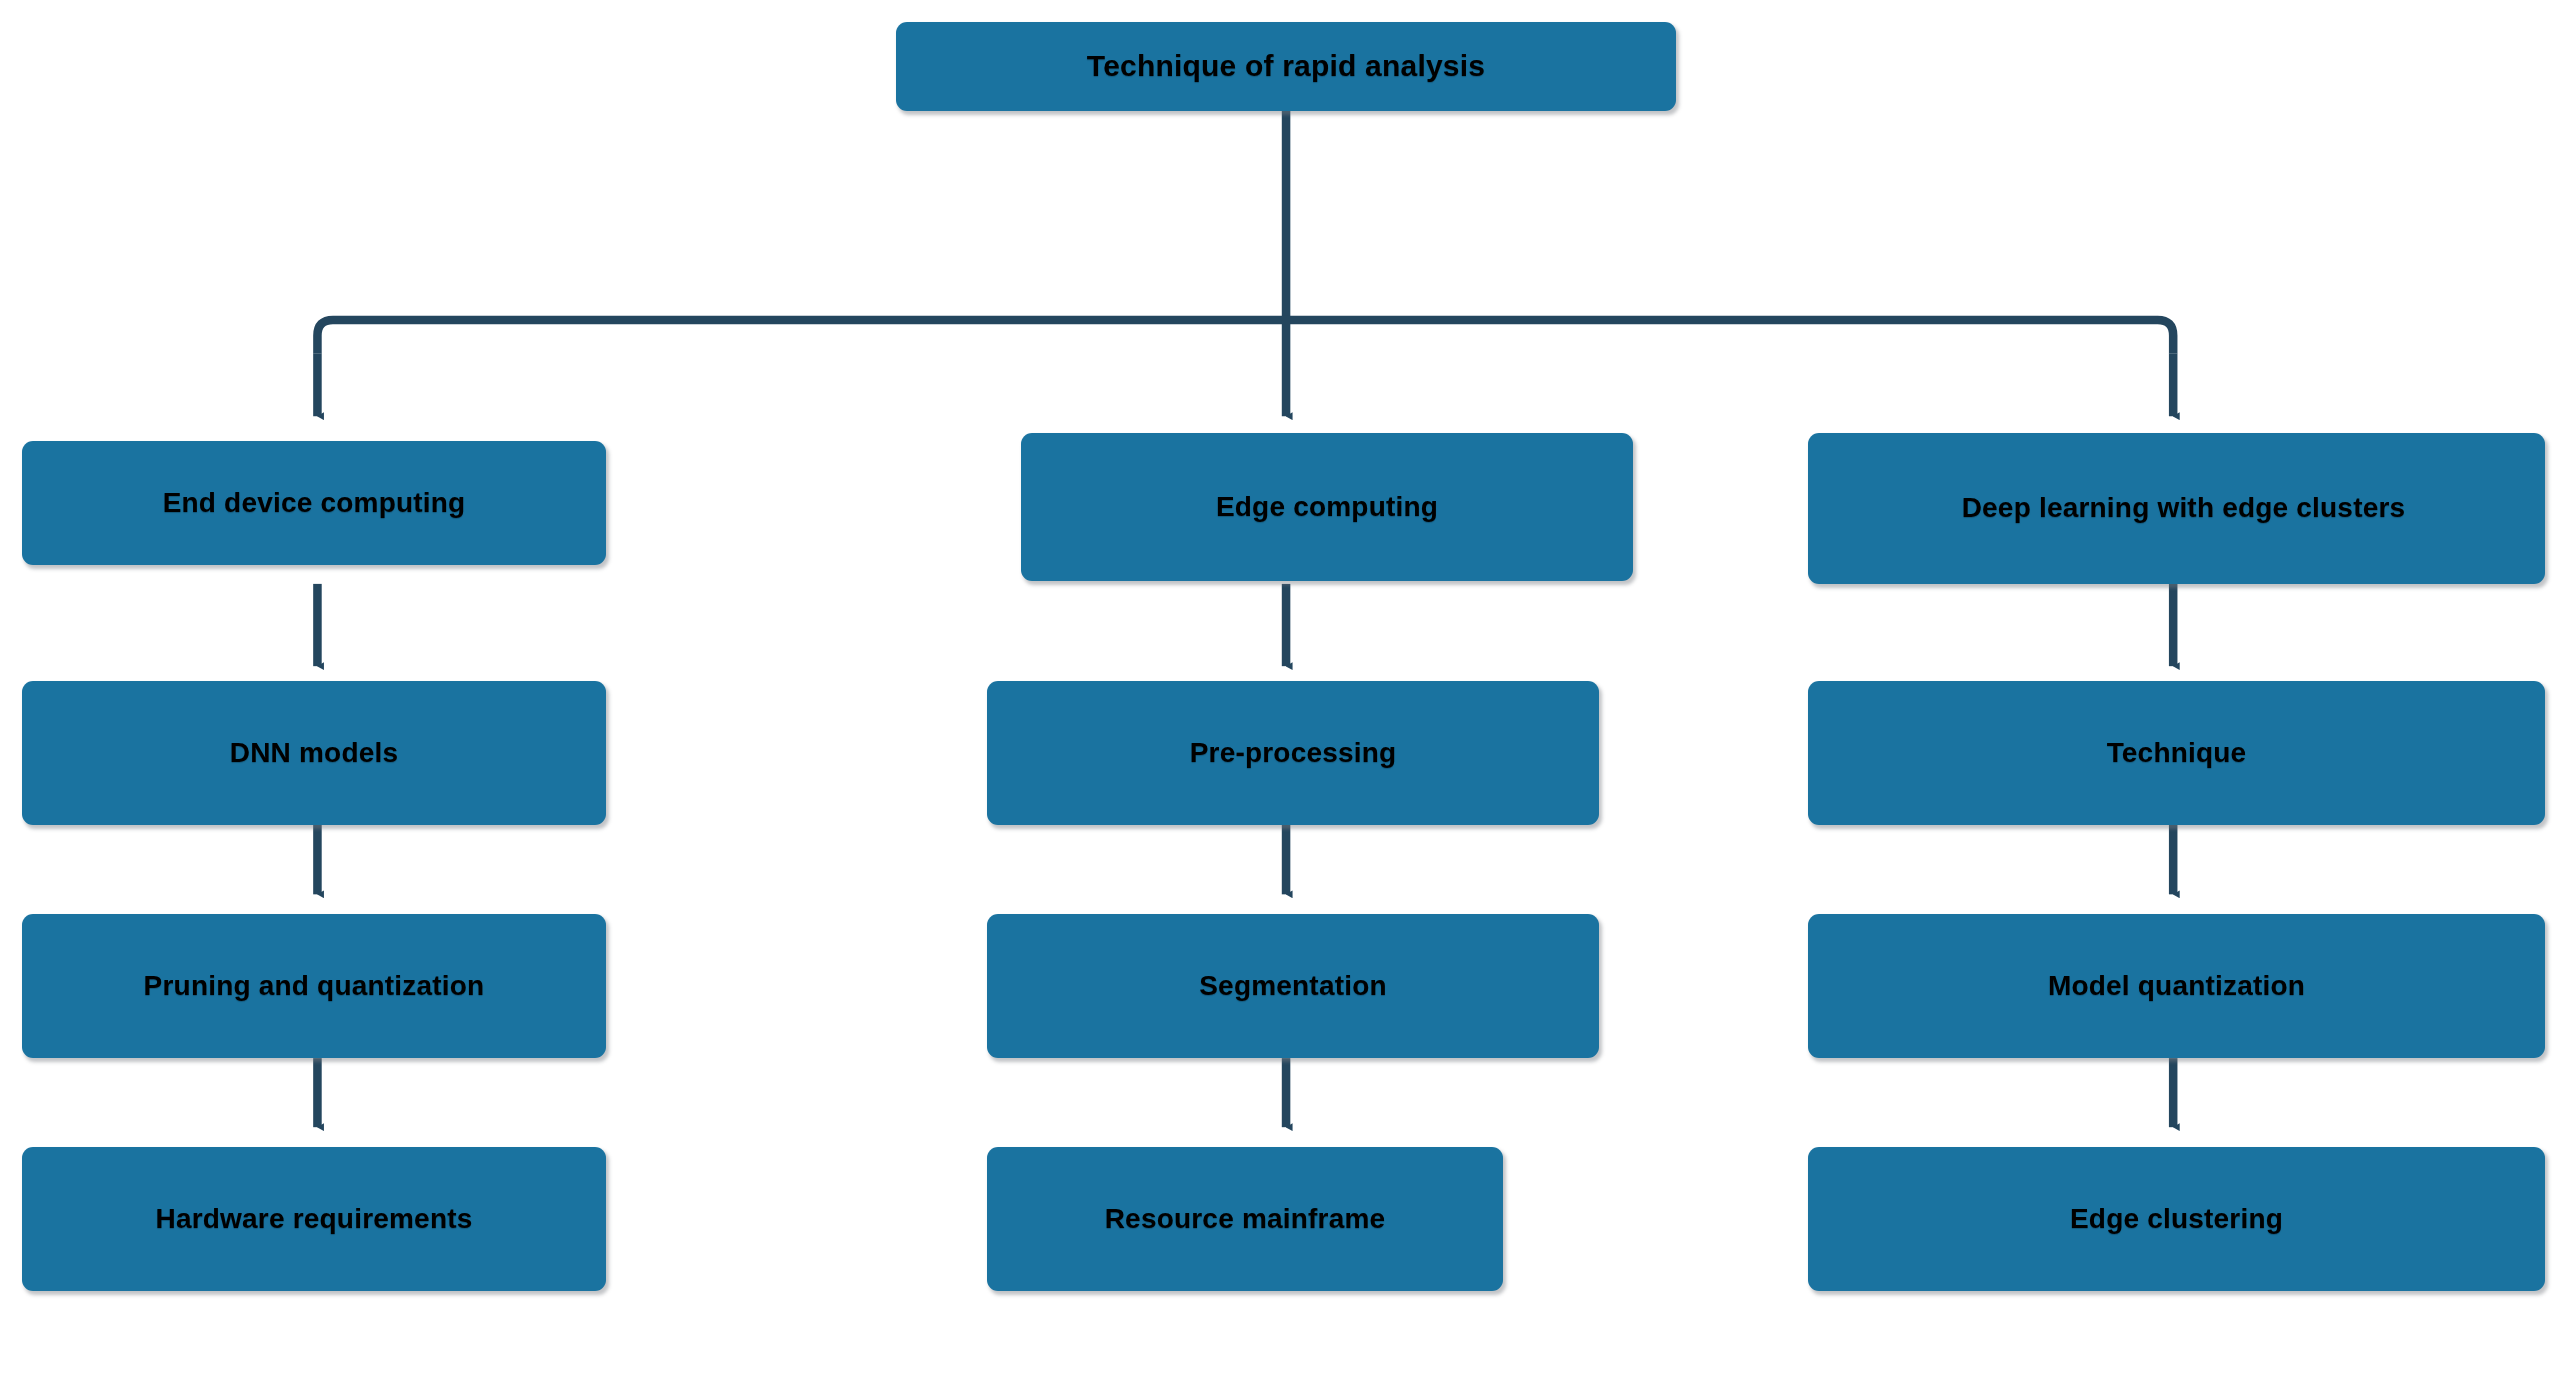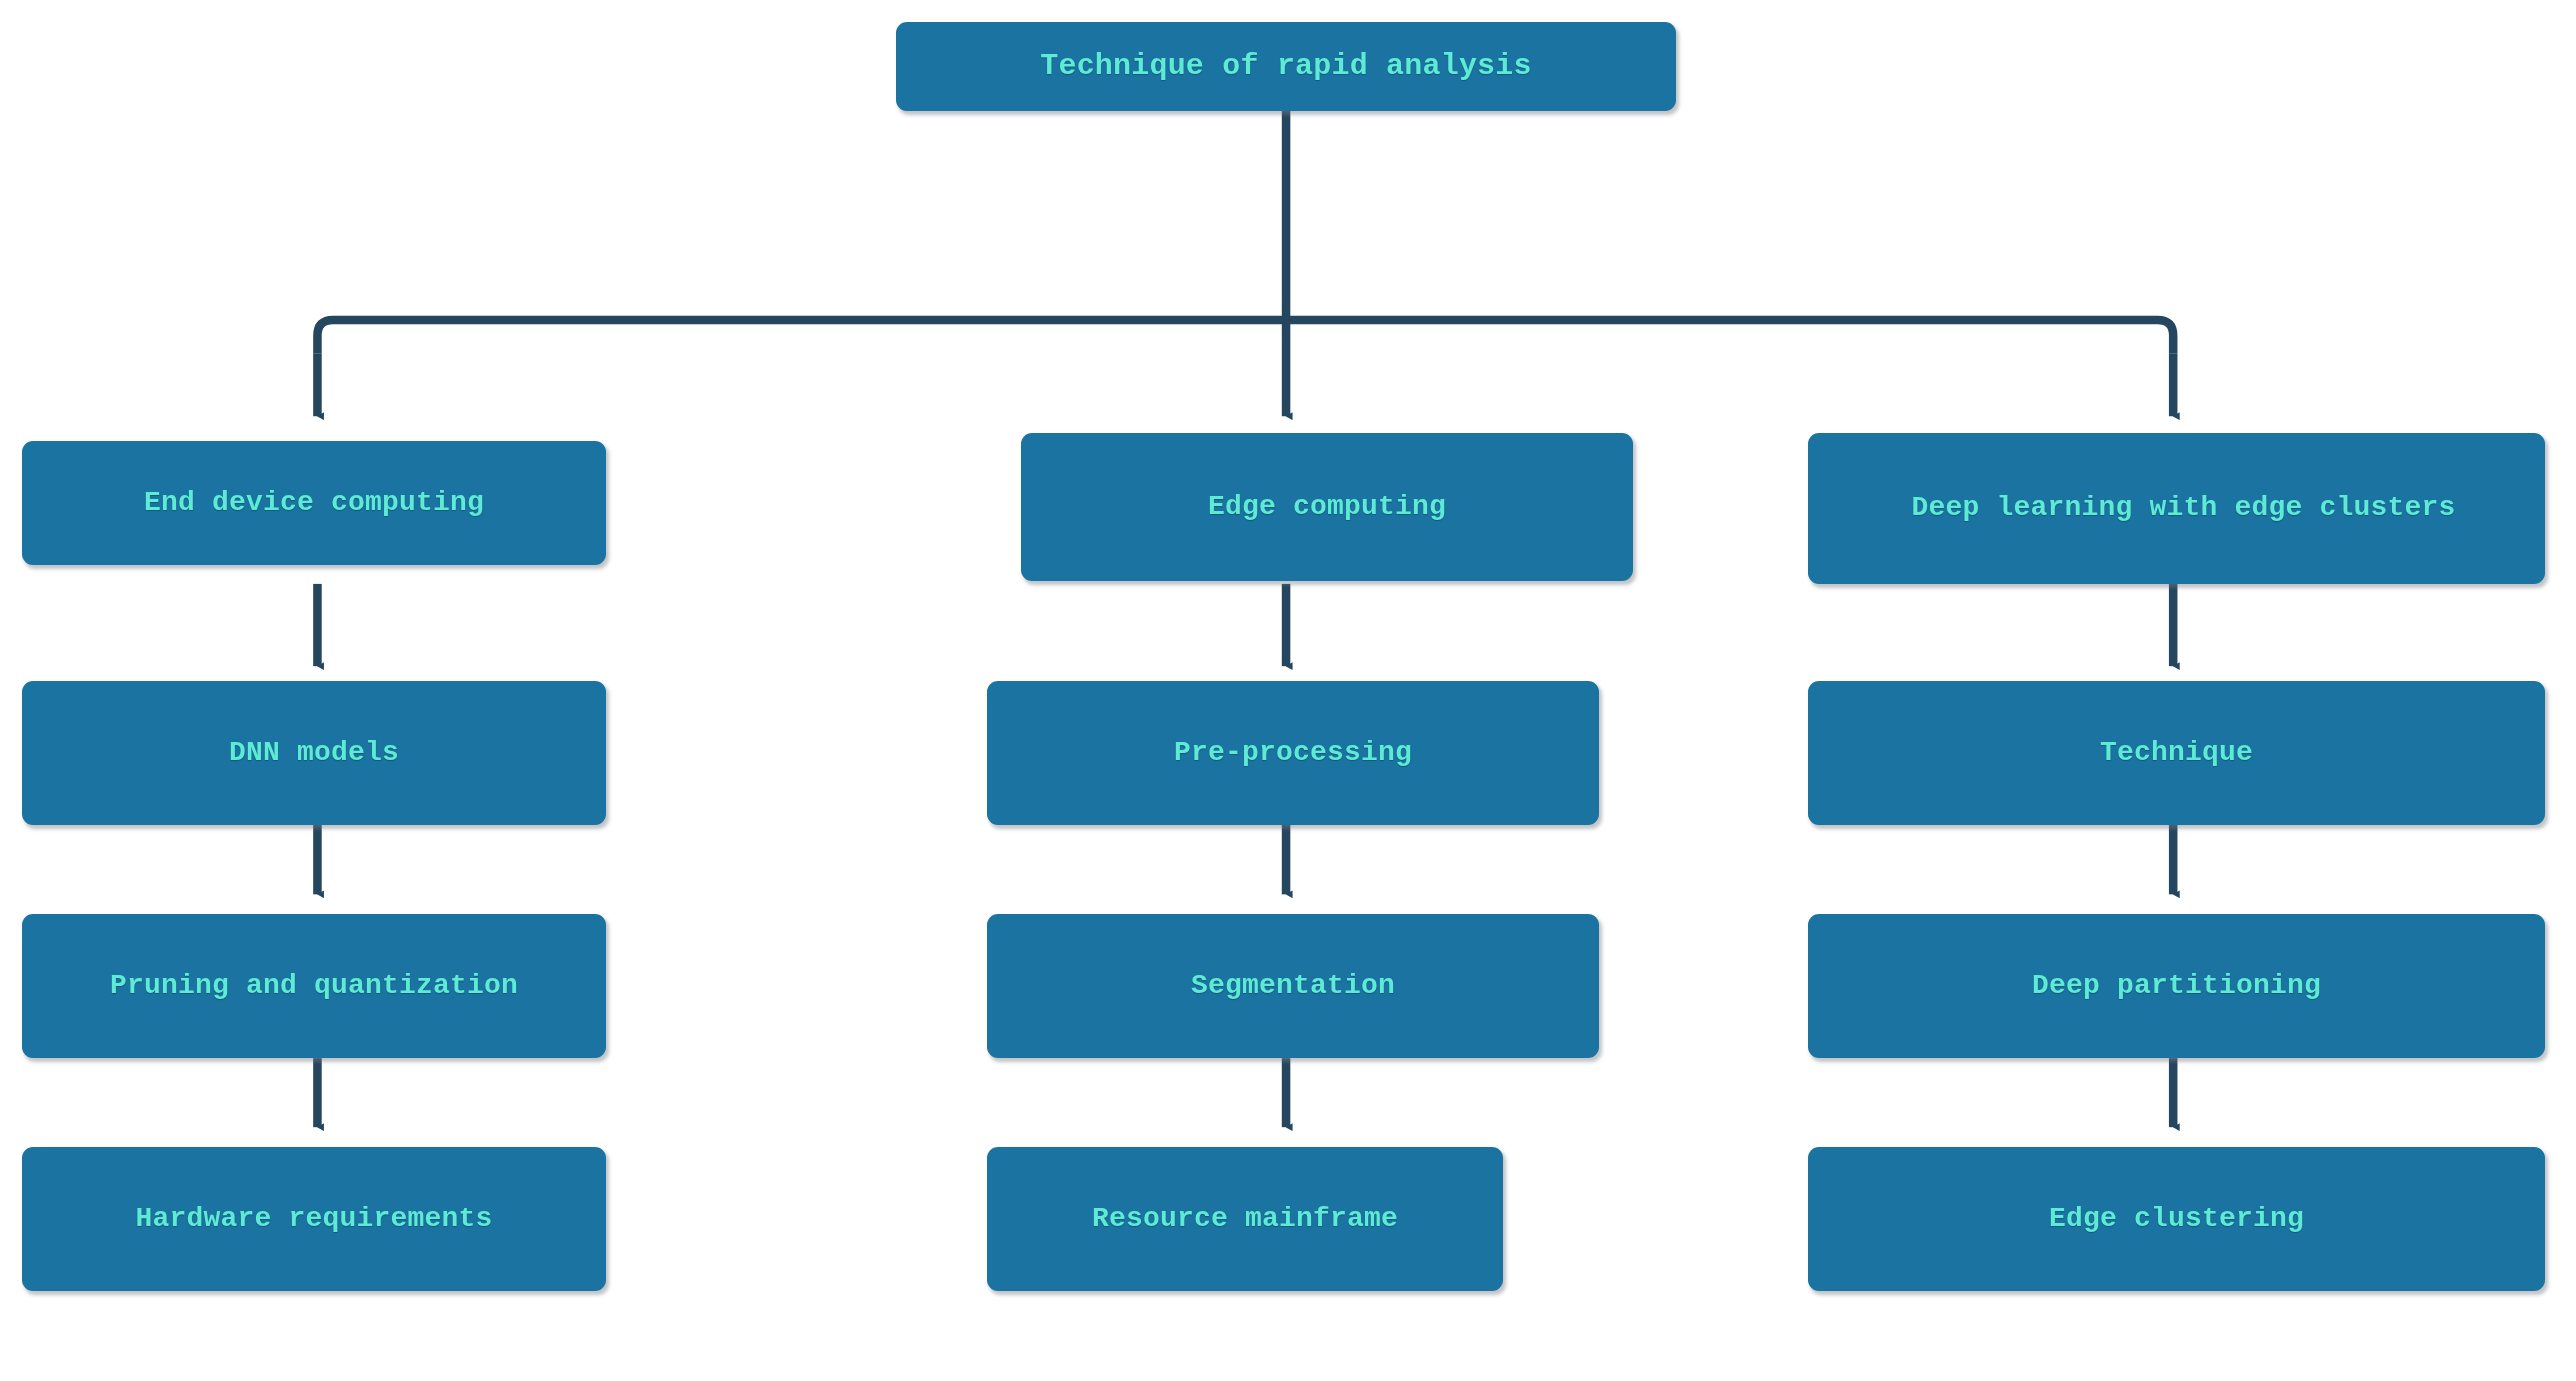--- a/index.html
+++ b/index.html
@@ -18,29 +18,28 @@
     background:#1a73a0;
     border-radius:11px;
     box-shadow: 2.3px 3.9px 3.9px rgba(120,125,130,0.45);
     display:flex;
     align-items:center;
     justify-content:center;
     box-sizing:border-box;
     padding:0 14px;
   }
   .node span{
-    color:#5eead4;
+    color:#000000;
     font-weight:bold;
     font-size:28px;
     letter-spacing:0.2px;
     text-align:center;
     line-height:1.15;
     text-shadow:0 0.8px 0.8px rgba(10,40,60,0.35);
     white-space:nowrap;
-    font-family:Liberation Mono, monospace;
   }
   .node.root span{font-size:30px;}
 </style>
 </head>
 <body>
 
 <div id="canvas">
 
   <svg class="edges" viewBox="0 0 3319 1780">
     <defs>
@@ -102,20 +101,20 @@
     <span>Resource mainframe</span>
   </div>
 
   <div class="node" style="left:1808px;top:433px;width:737px;height:151px;padding-left:28px;">
     <span>Deep learning with edge clusters</span>
   </div>
   <div class="node" style="left:1808px;top:681px;width:737px;height:144px;">
     <span>Technique</span>
   </div>
   <div class="node" style="left:1808px;top:914px;width:737px;height:144px;">
-    <span>Deep partitioning</span>
+    <span>Model quantization</span>
   </div>
   <div class="node" style="left:1808px;top:1147px;width:737px;height:144px;">
     <span>Edge clustering</span>
   </div>
 
 </div>
 
 
 </body></html>

